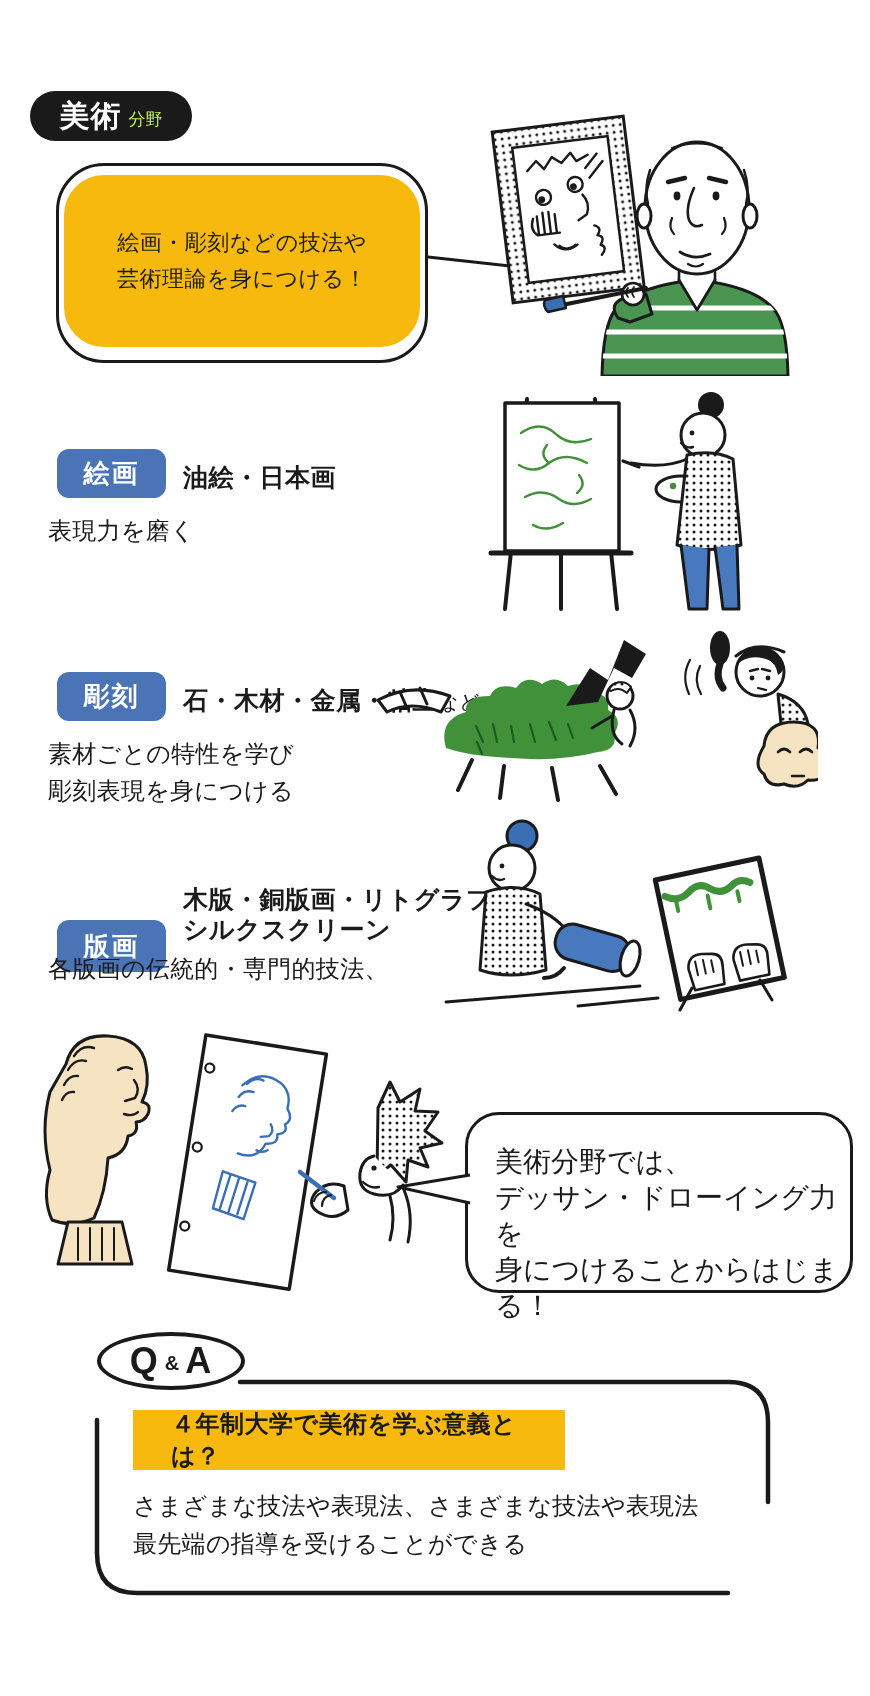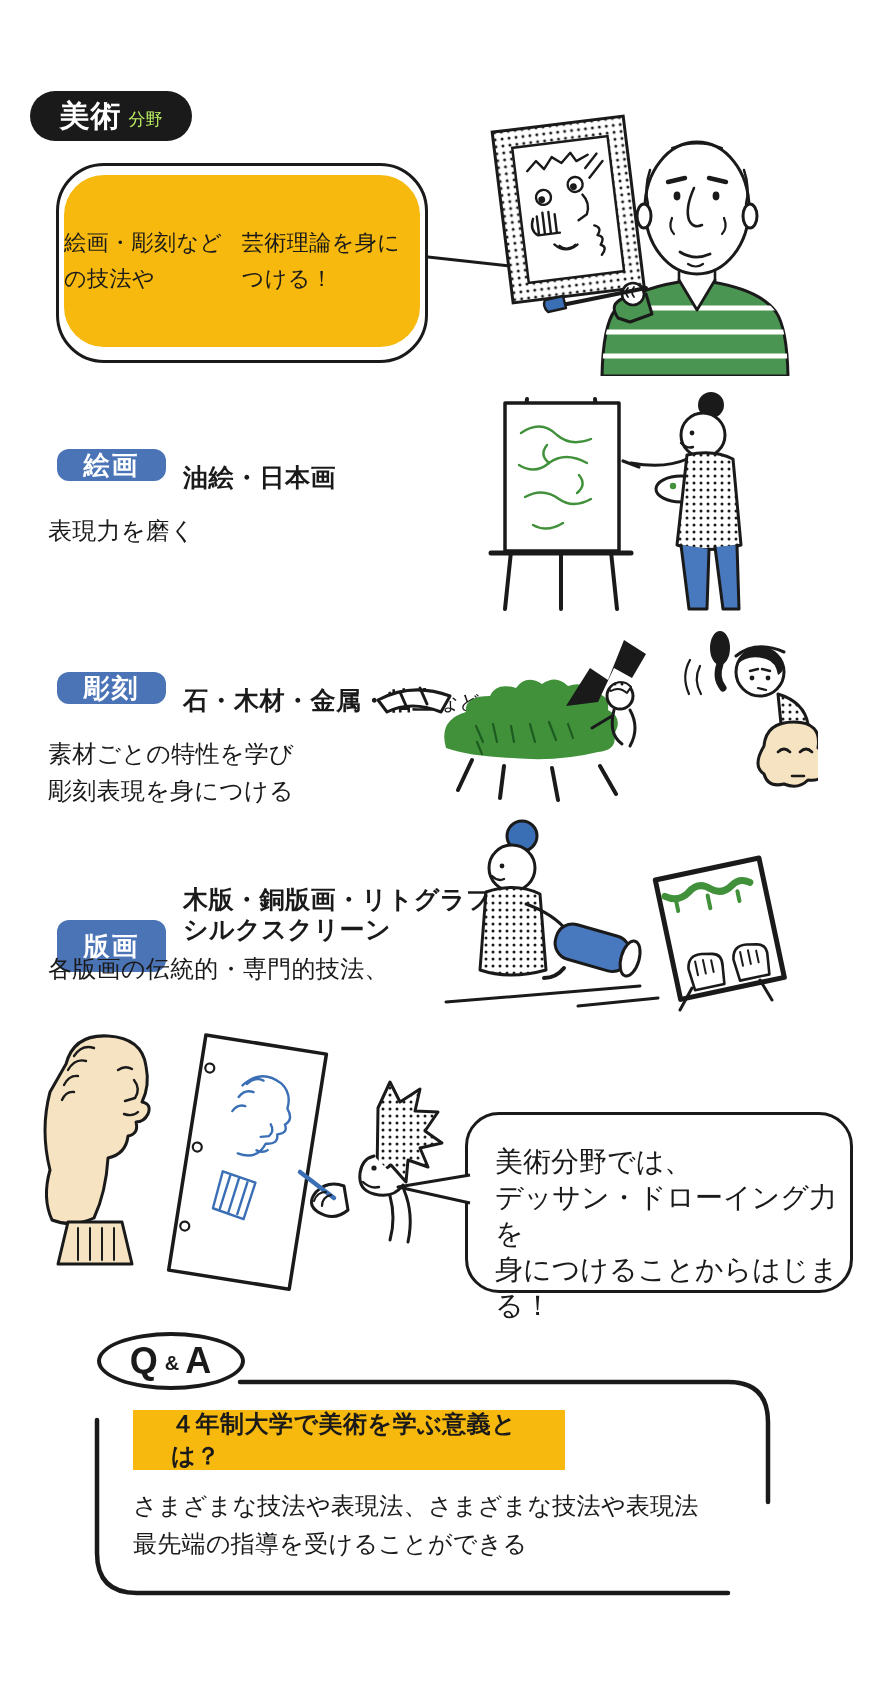--- a/index.html
+++ b/index.html
@@ -12,24 +12,24 @@
   .page{position:relative;width:870px;height:1696px;background:#fff;overflow:hidden;}
   .abs{position:absolute;}
   
   .title-badge{left:30px;top:85px;width:162px;height:50px;background:var(--black);
     border-radius:25px;display:flex;align-items:center;justify-content:center;gap:7px;margin-top:6px;}
   .title-badge .big{color:#fff;font-size:30px;font-weight:700;letter-spacing:1px;}
   .title-badge .small{color:#bef264;font-size:17px;font-weight:500;padding-top:6px;}
   
   .intro-outline{left:56px;top:163px;width:372px;height:200px;border:3px solid var(--black);border-radius:48px;background:#fff;}
   .intro-fill{left:64px;top:175px;width:356px;height:172px;background:var(--yellow);border-radius:40px;
-    display:flex;flex-direction:row;align-items:center;justify-content:center;z-index:2;}
+    display:flex;flex-direction:column;align-items:center;justify-content:center;z-index:2;}
   .intro-fill div{font-size:22px;font-weight:500;line-height:36px;letter-spacing:.5px;}
   
-  .sec-badge{width:109px;height:32px;background:var(--blue);border-radius:12px;color:#fff;
+  .sec-badge{width:109px;height:49px;background:var(--blue);border-radius:12px;color:#fff;
     display:flex;align-items:center;justify-content:center;font-size:26px;font-weight:600;letter-spacing:2px;}
   .sec-sub{font-size:25px;font-weight:700;letter-spacing:.5px;}
   .sec-sub .suffix{font-size:20px;font-weight:400;}
   .sec-desc{font-size:24px;line-height:37px;letter-spacing:.3px;}
   
   .dessin-bubble{left:465px;top:1112px;width:388px;height:181px;border:3px solid var(--black);
     border-radius:34px;background:#fff;z-index:1;}
   .dessin-text{left:495px;top:1144px;width:350px;font-size:28px;line-height:36px;z-index:3;}
   
   .qa-oval{left:97px;top:1332px;width:148px;height:58px;border:4px solid var(--black);border-radius:50%;

